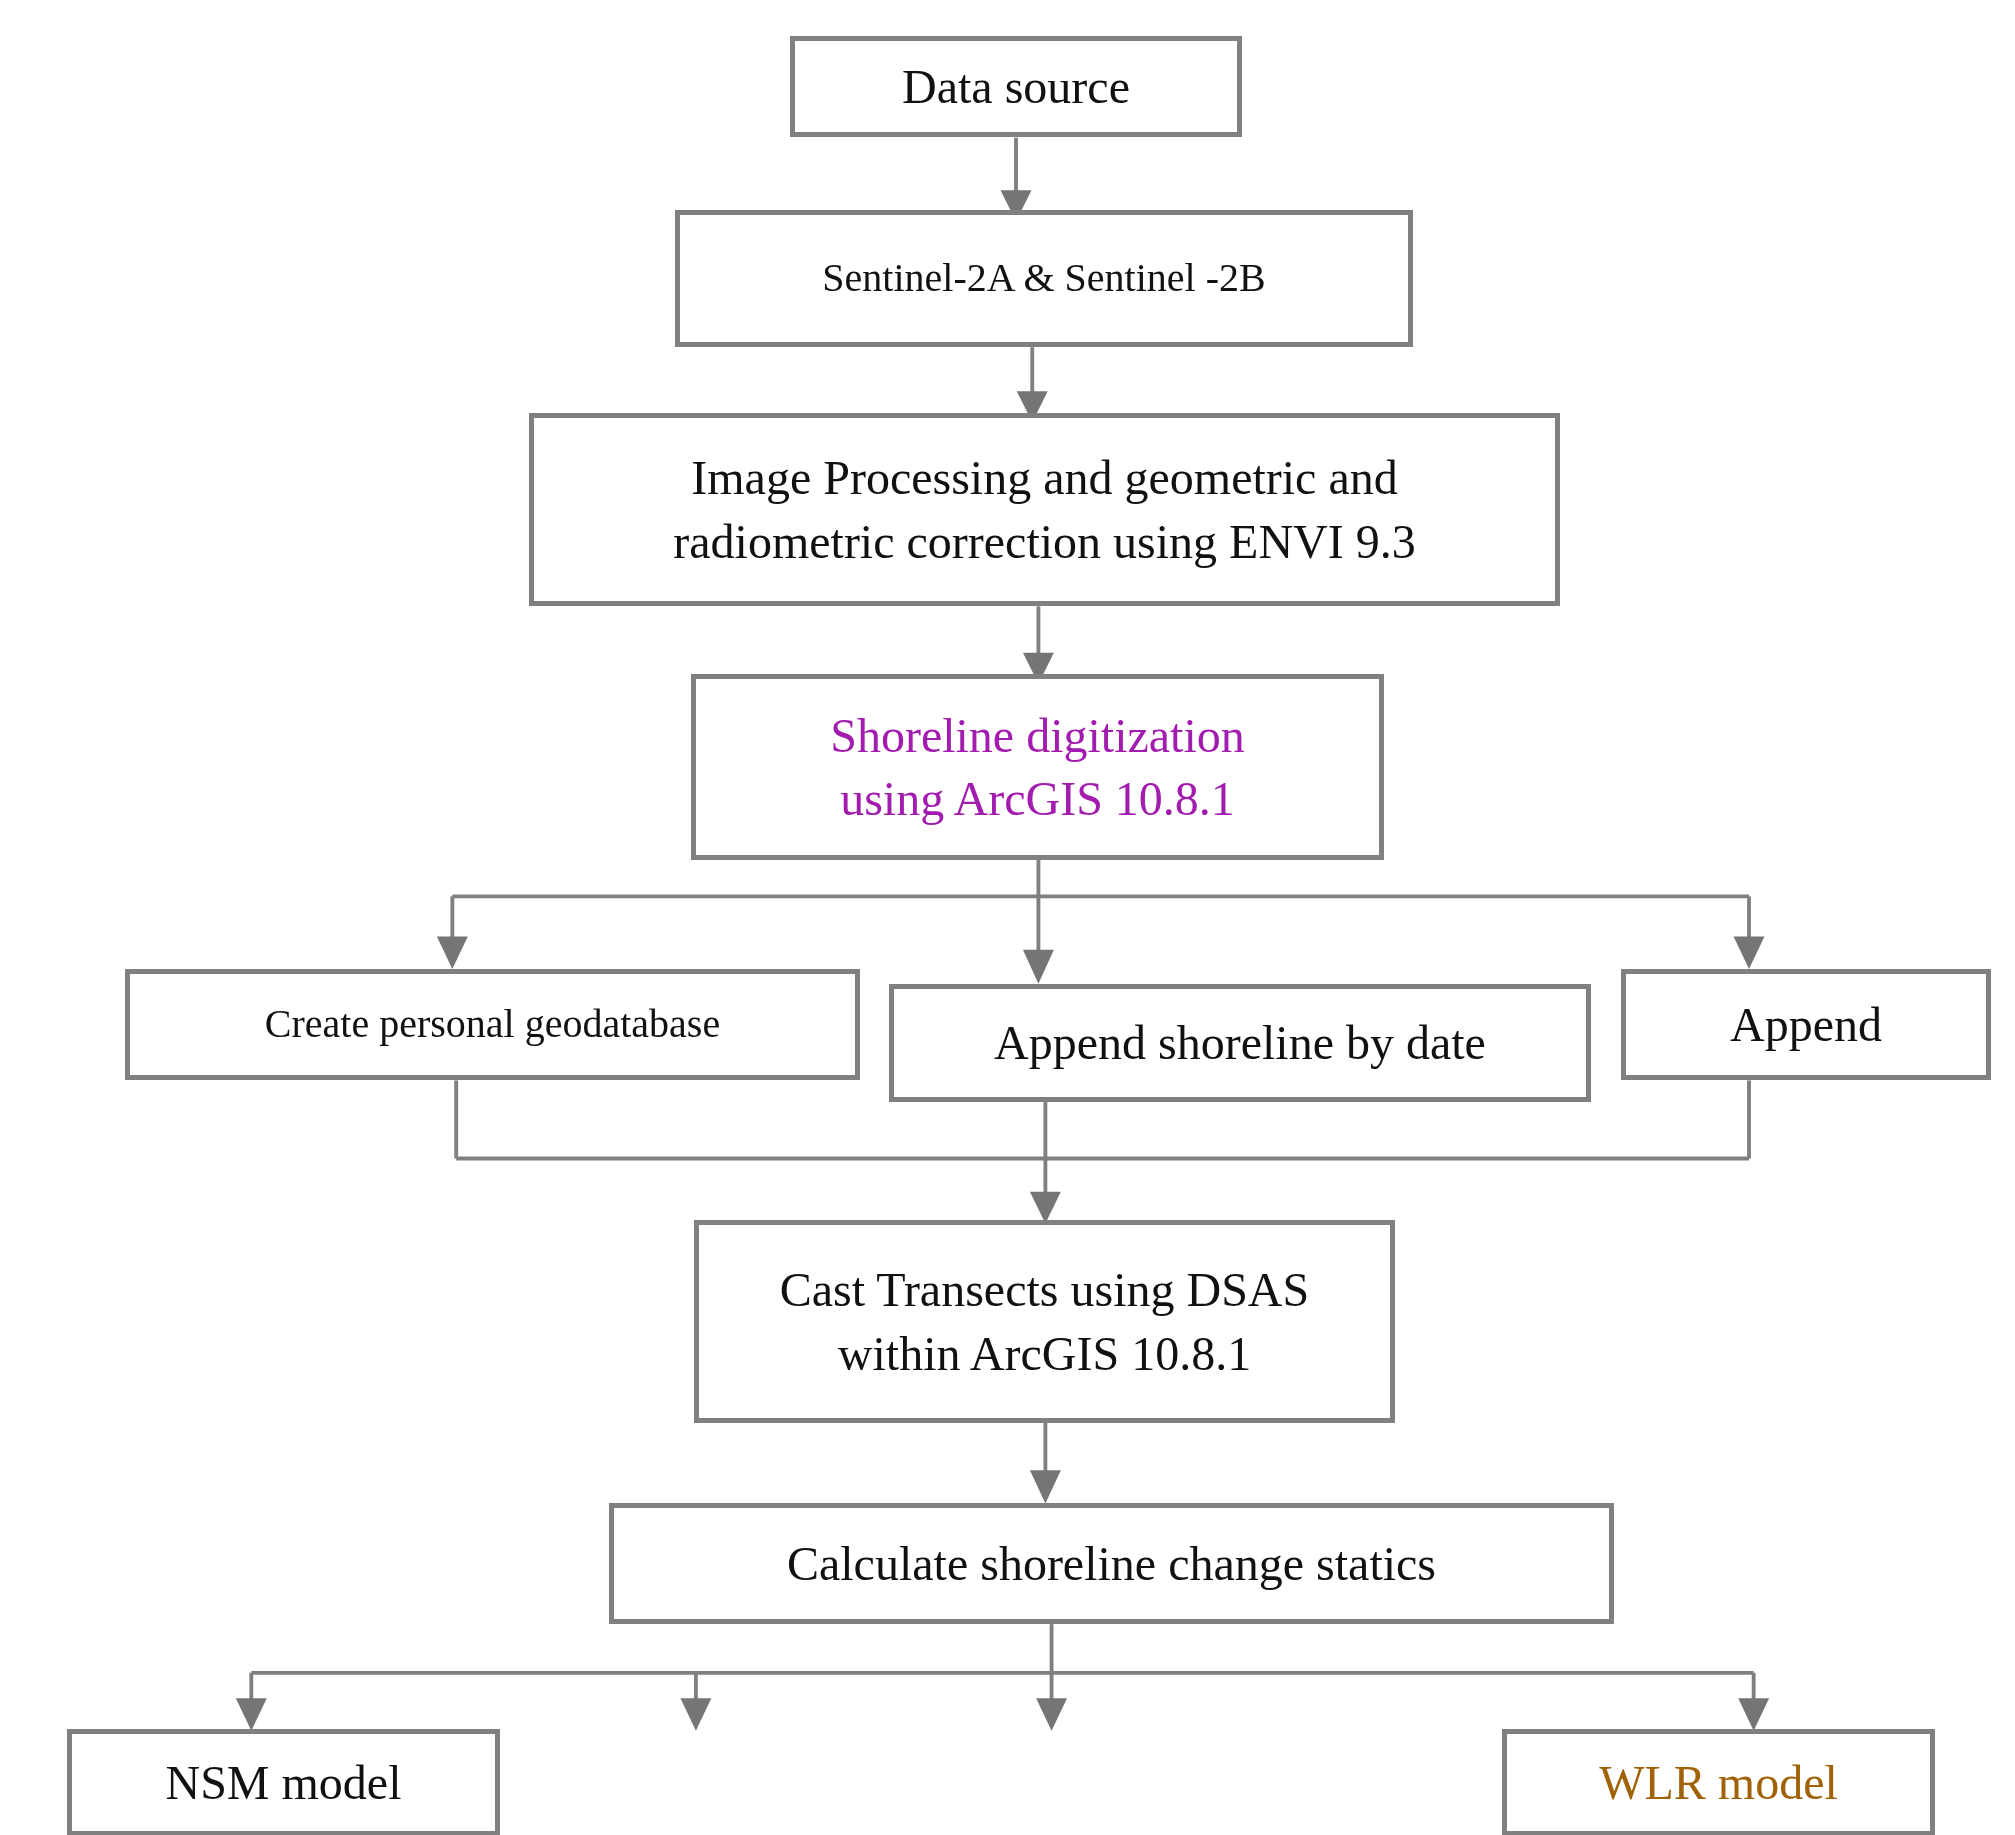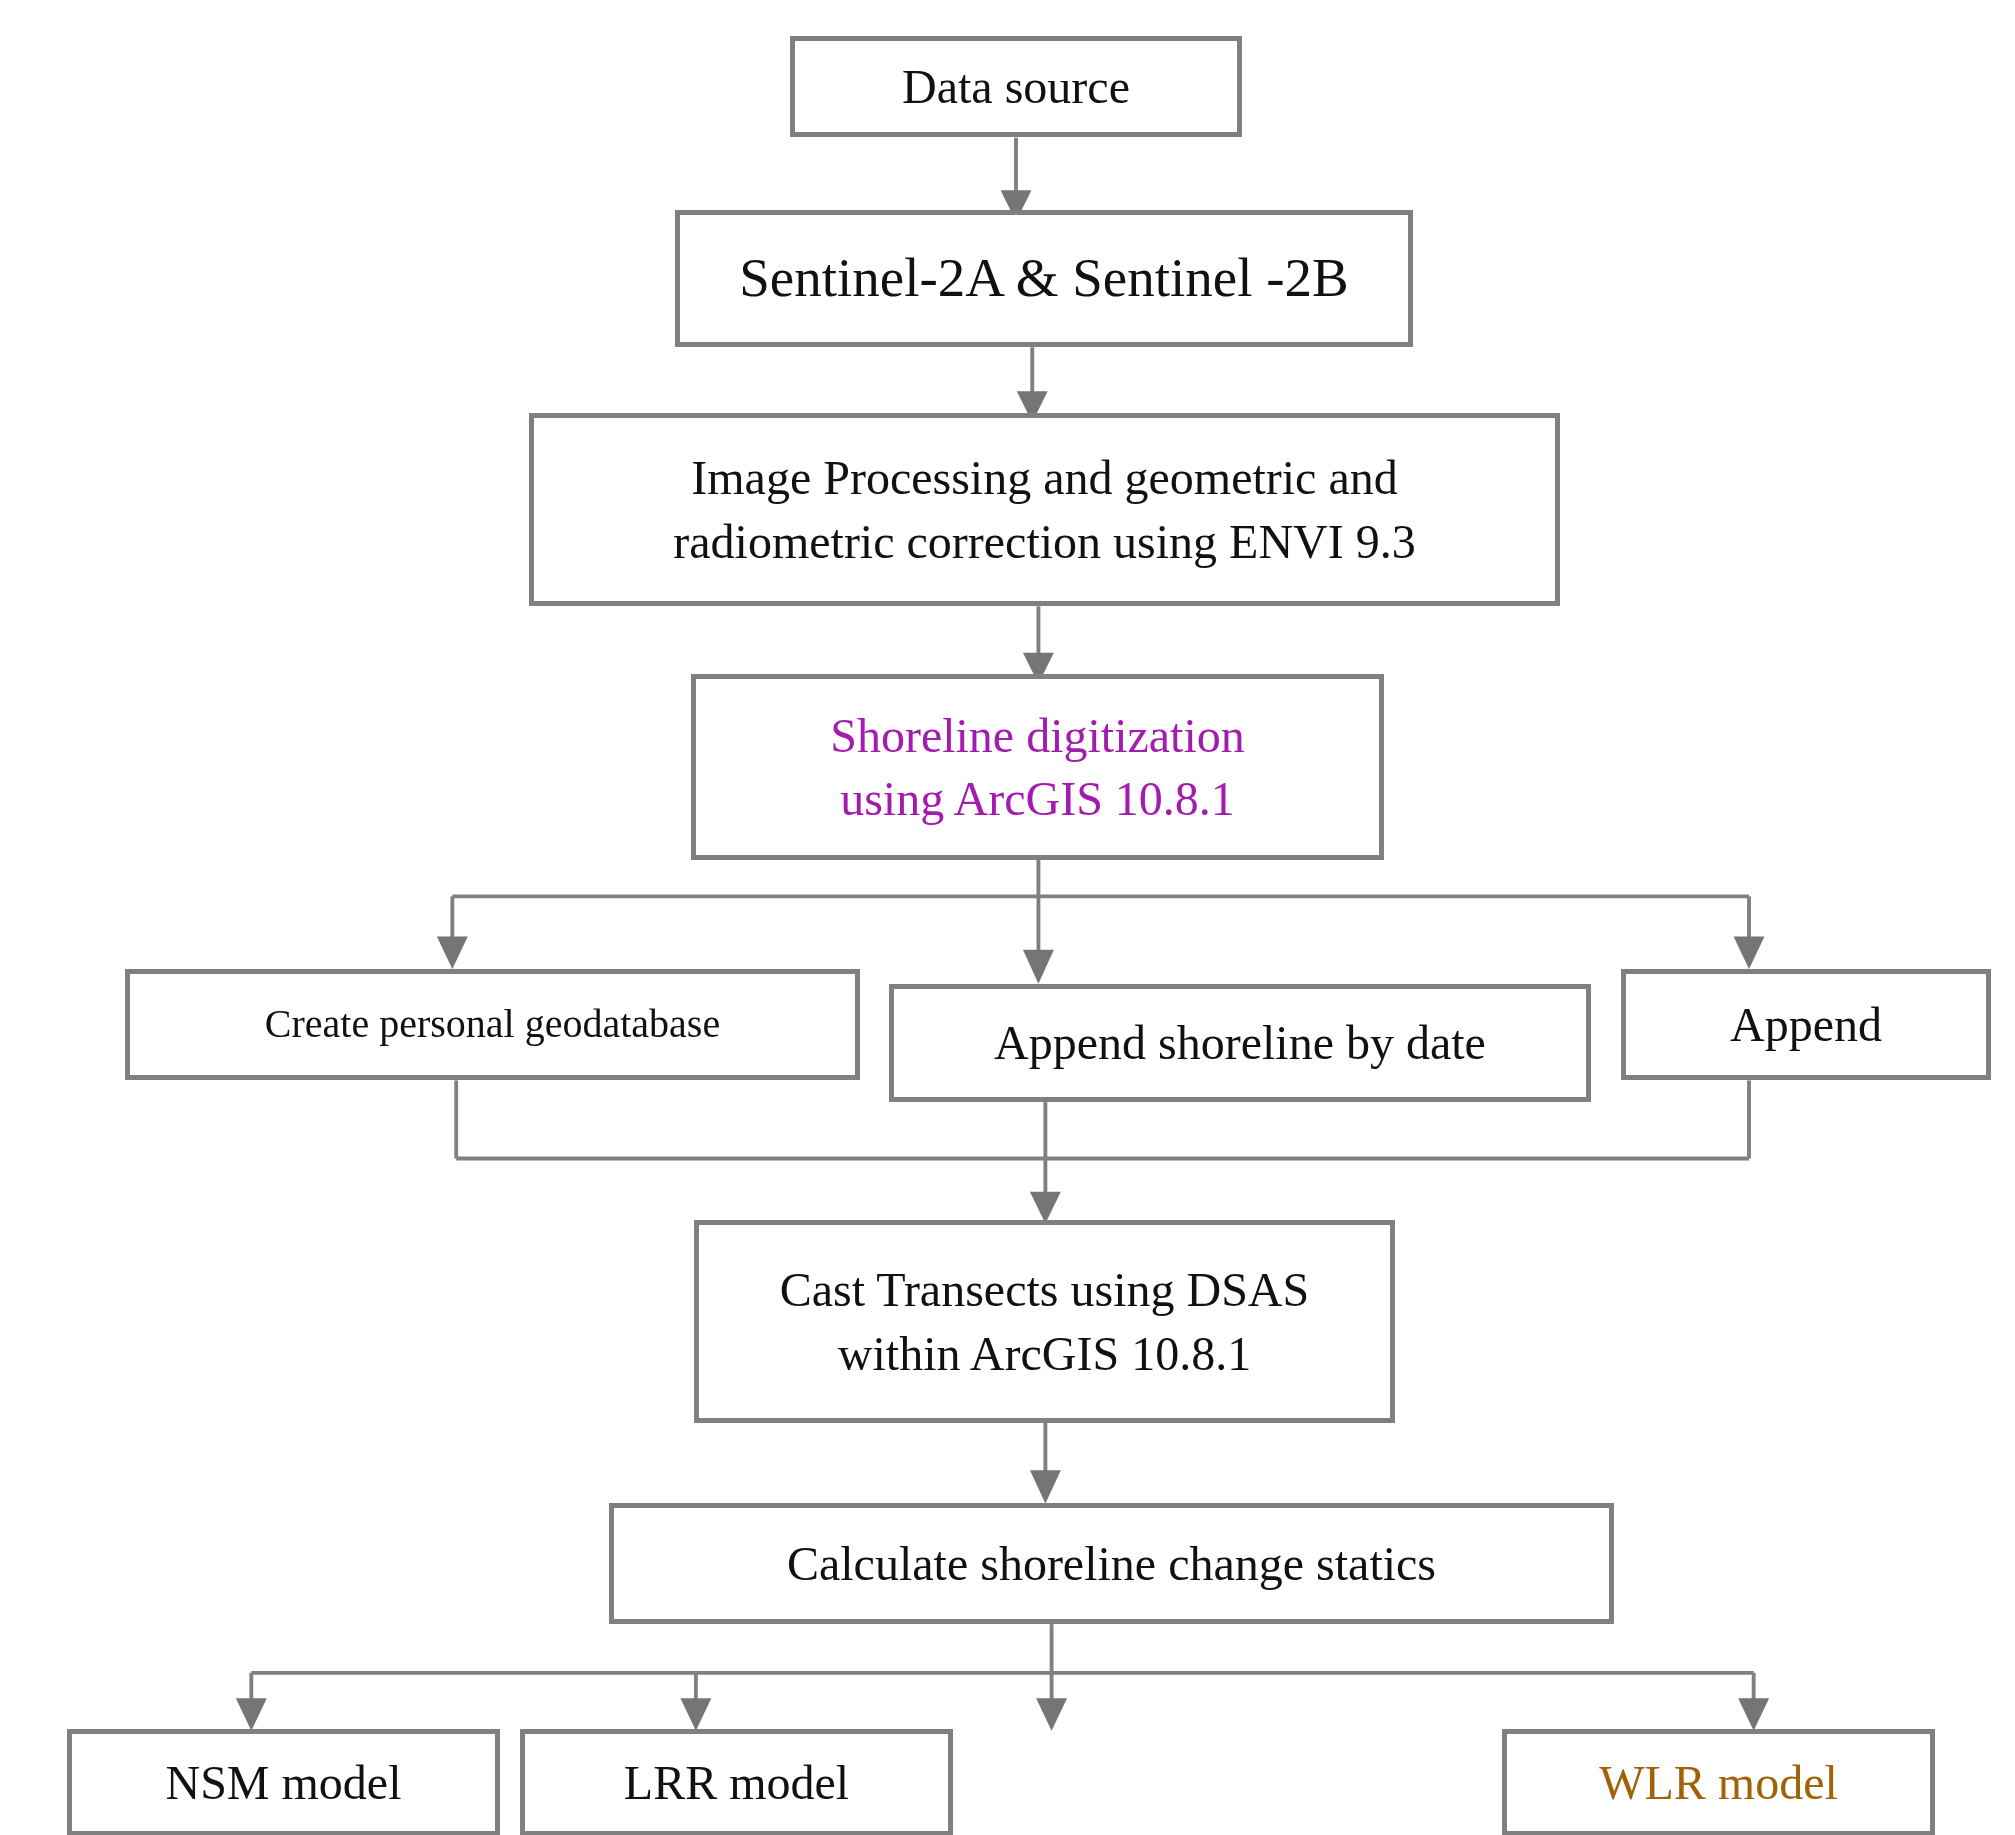--- a/index.html
+++ b/index.html
@@ -107,21 +107,21 @@
       <polygon class="arrowhead" points="880,2196 920,2196 900,2238"></polygon>
       <line class="ln" x1="2268" y1="2163" x2="2268" y2="2200" stroke-width="5" stroke="#808080"></line>
       <polygon class="arrowhead" points="2248,2196 2288,2196 2268,2238"></polygon>
     </g>
 
   </svg>
 
   <div class="node" id="n-data-source" style="left: 790px; top: 36px; width: 452px; height: 101px; font-size: 48px; border-color: rgb(128, 128, 128); color: rgb(17, 17, 17);">
     <span class="node-label">Data source</span>
   </div>
-  <div class="node" id="n-sentinel" style="left: 675px; top: 210px; width: 738px; height: 137px; font-size: 55px; border-color: rgb(128, 128, 128); color: rgb(17, 17, 17);">
+  <div class="node" id="n-sentinel" style="left: 675px; top: 210px; width: 738px; height: 137px; font-size: 40px; border-color: rgb(128, 128, 128); color: rgb(17, 17, 17);">
     <span class="node-label">Sentinel-2A  &amp; Sentinel -2B</span>
   </div>
   <div class="node" id="n-image-processing" style="left: 529px; top: 413px; width: 1031px; height: 193px; font-size: 48px; border-color: rgb(128, 128, 128); color: rgb(17, 17, 17);">
     <span class="node-label">Image Processing and geometric and
 radiometric  correction using ENVI 9.3</span>
   </div>
   <div class="node" id="n-shoreline-digitize" style="left: 691px; top: 674px; width: 693px; height: 186px; font-size: 48px; border-color: rgb(128, 128, 128); color: #a21caf;">
     <span class="node-label">Shoreline digitization
 using ArcGIS 10.8.1</span>
   </div>
@@ -137,21 +137,18 @@
   <div class="node" id="n-cast-transects" style="left: 694px; top: 1220px; width: 701px; height: 203px; font-size: 48px; border-color: rgb(128, 128, 128); color: rgb(17, 17, 17);">
     <span class="node-label">Cast Transects using DSAS
 within ArcGIS 10.8.1</span>
   </div>
   <div class="node" id="n-calculate-statics" style="left: 609px; top: 1503px; width: 1005px; height: 121px; font-size: 48px; border-color: rgb(128, 128, 128); color: rgb(17, 17, 17);">
     <span class="node-label">Calculate shoreline change statics</span>
   </div>
   <div class="node" id="n-nsm-model" style="left: 27px; top: 1729px; width: 433px; height: 107px; font-size: 48px; border-color: rgb(128, 128, 128); color: rgb(17, 17, 17); margin-left: 40px;">
     <span class="node-label">NSM model</span>
   </div>
-  <div class="node" id="n-lrr-model" style="left: 520px; top: 1729px; width: 433px; height: 107px; font-size: 48px; border-color: rgb(128, 128, 128); color: rgb(17, 17, 17);">
-    <span class="node-label">LRR model</span>
-  </div>
   <div class="node" id="n-wlr-model" style="left: 1502px; top: 1729px; width: 433px; height: 107px; font-size: 48px; border-color: rgb(128, 128, 128); color: #a16207;">
     <span class="node-label">WLR model</span>
   </div>
 
 </div>
 
 
 </body></html>

